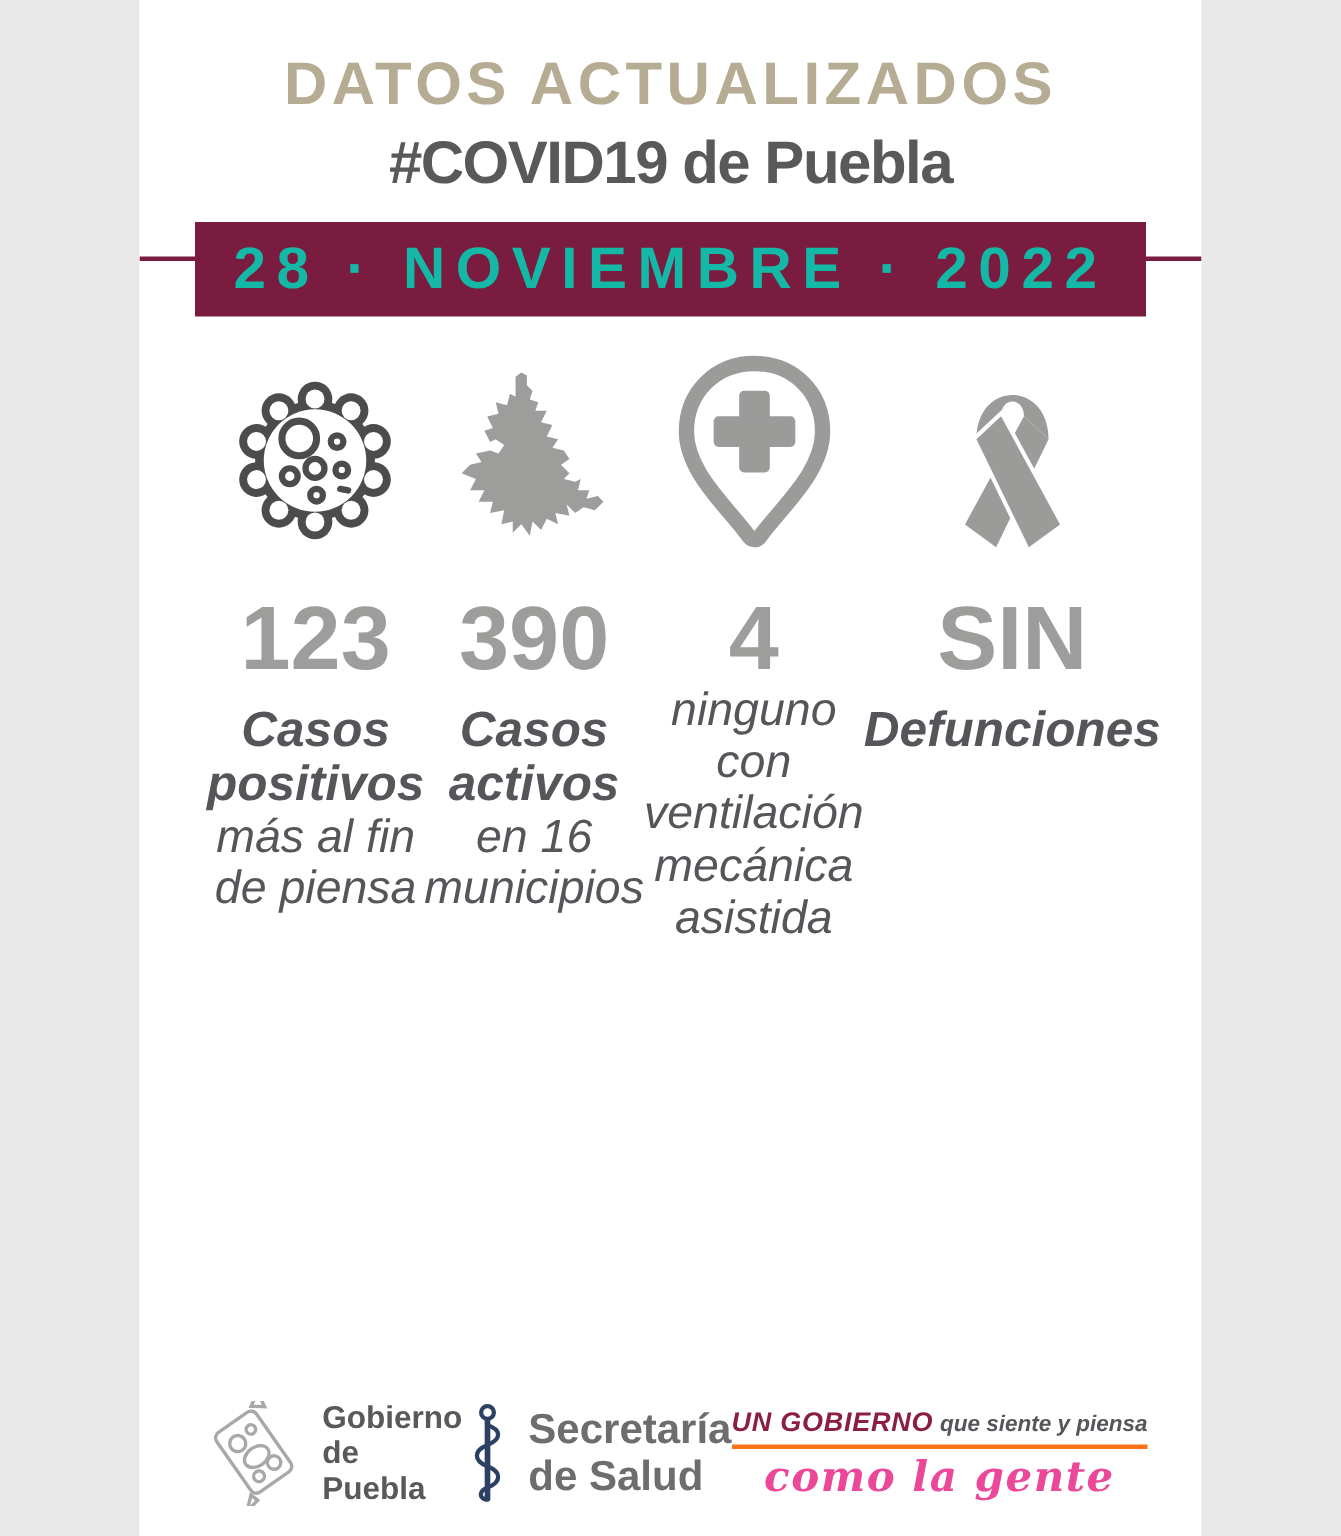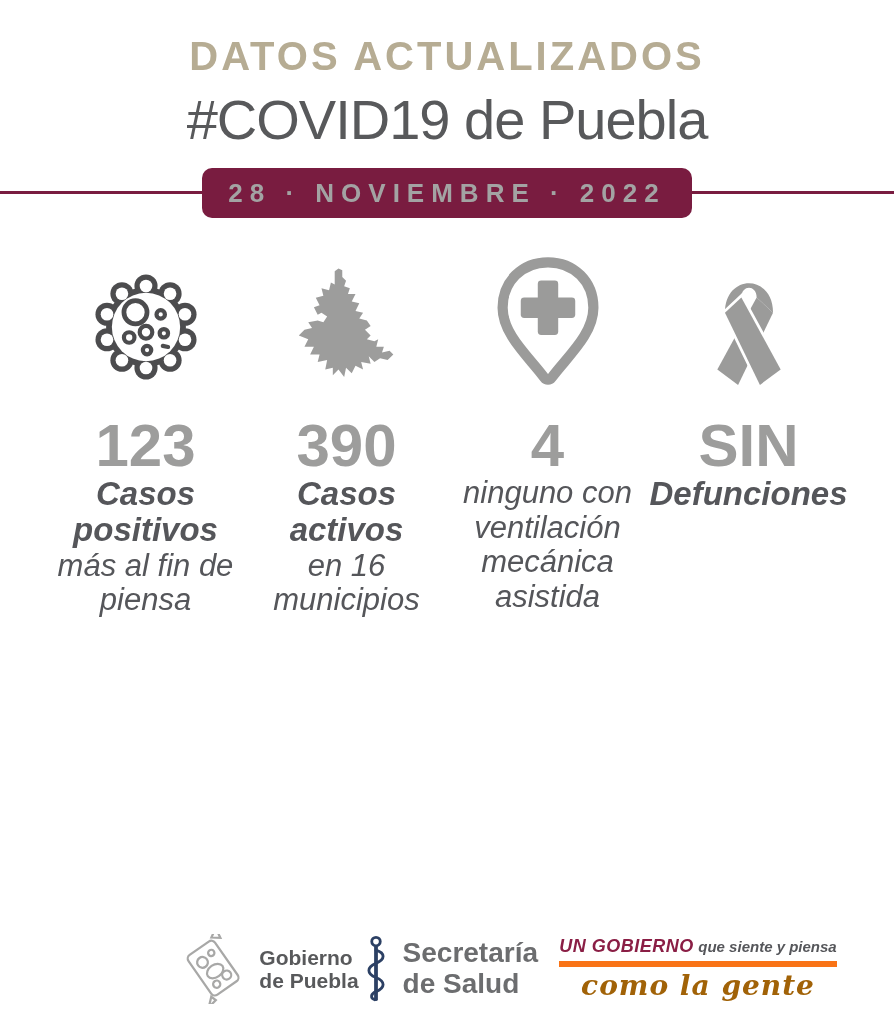--- a/index.html
+++ b/index.html
@@ -1,76 +1,75 @@
 <!DOCTYPE html>
 <html><head>
 <meta charset="utf-8">
 <style>
   html,body{margin:0;padding:0;background:#e9e9e9;}
   .page{
-    width:894px;height:1024px;background:#ffffff;margin:0 auto;
+    width:708px;height:1024px;background:#ffffff;margin:0 auto;
     position:relative;overflow:hidden;
     font-family:"Liberation Sans", sans-serif;
   }
   
   .header{text-align:center;padding-top:34px;}
   .kicker{
     font-size:40px;font-weight:bold;letter-spacing:3px;color:#b6ac93;
   }
   .title{
-    font-size:56px;font-weight:normal;color:#58595b;margin-top:8px;letter-spacing:-1px;
+    font-size:40px;font-weight:bold;color:#58595b;margin-top:8px;letter-spacing:-1px;
   }
   .banner-row{position:relative;margin-top:16px;height:50px;}
   .banner-line{
     position:absolute;left:0;right:0;top:50%;height:3px;margin-top:-2px;
     background:#791c40;
   }
   .date-banner{
-    position:relative;display:inline-block;background:#791c40;color:#a3a3a3;
-    font-size:26px;font-weight:bold;letter-spacing:7px;
+    position:relative;display:inline-block;background:#791c40;color:#14b8a6;
+    font-size:39px;font-weight:bold;letter-spacing:7px;
     padding:10px 26px 9px 26px;
-    border-radius:10px;
   }
   
   .grid{
     display:grid;grid-template-columns:1fr 1fr 1fr 1fr;
     padding:34px 45px 0 45px;row-gap:52px;
   }
   .stat{display:flex;flex-direction:column;align-items:center;text-align:center;}
   .icon-box{height:150px;display:flex;align-items:center;justify-content:center;}
   .stat-value{
     font-size:60px;font-weight:bold;color:#9d9d9c;line-height:1;margin-top:14px;
   }
   .stat-label{
     font-size:33px;font-weight:bold;font-style:italic;color:#55565a;
-    line-height:1.1;
+    margin-top:12px;line-height:1.1;
   }
   .stat-sub{
     font-size:31px;font-style:italic;color:#55565a;line-height:1.12;
     max-width:350px;
   }
   
   .footer{
     position:absolute;left:12px;right:0;bottom:20px;
     display:flex;align-items:center;justify-content:flex-end;
     padding:0 36px 0 108px;
   }
   .logo{display:flex;align-items:center;gap:10px;}
   .logo-text{color:#58595b;font-weight:bold;font-size:21px;line-height:1.1;text-align:left;}
   .logo-text.light{color:#6c6d6f;font-weight:bold;font-size:28px;}
   .slogan{width:320px;text-align:center;}
   .slogan-line1{
-    display:inline-block;border-bottom:6px solid #f97316;padding-bottom:4px;
+    display:inline-block;border-bottom:3px solid #f97316;padding-bottom:4px;
     white-space:nowrap;
   }
   .slogan-lead{font-size:18px;font-weight:bold;font-style:italic;color:#8a1e45;letter-spacing:.5px;}
   .slogan-rest{font-size:15px;font-weight:bold;font-style:italic;color:#55565a;}
   .slogan-script{
     font-family:"DejaVu Serif", serif;font-style:italic;font-weight:bold;
-    font-size:28px;color:#a16207;margin-top:2px;letter-spacing:1px;
+    font-size:28px;color:#ec4899;margin-top:2px;letter-spacing:1px;
   }
   svg{display:block;}
 </style>
 </head>
 <body>
 
 <div class="page">
 
   <div class="header">
     <div class="kicker">DATOS ACTUALIZADOS</div>

